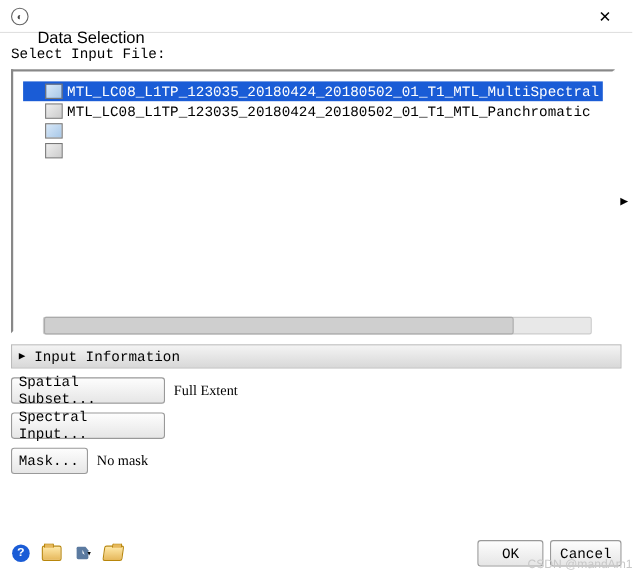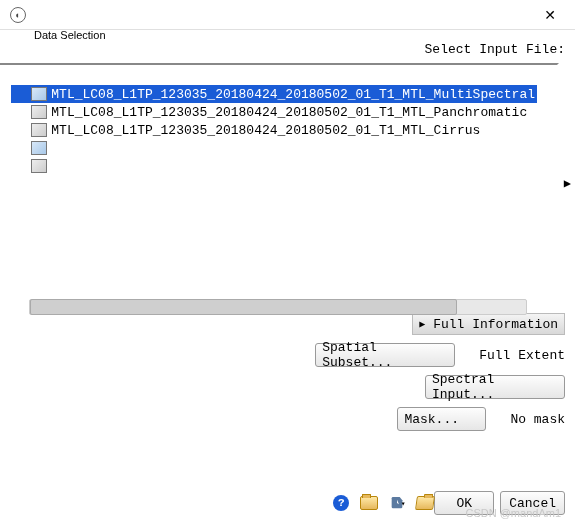--- a/index.html
+++ b/index.html
@@ -21,45 +21,44 @@
     border-bottom: 1px solid #e0e0e0;
   }
   .titlebar .app-icon {
     width: 16px; height: 16px;
     border: 1px solid #666;
     border-radius: 50%;
     margin-right: 8px;
     display: flex; align-items: center; justify-content: center;
     font-size: 9px; color: #444;
   }
-  .titlebar .title { flex: 1; font-size: 11px; margin-top: 40px; }
+  .titlebar .title { flex: 1; font-size: 15px; margin-top: 40px; }
   .titlebar .close {
     width: 30px; height: 30px;
     display: flex; align-items: center; justify-content: center;
     font-size: 14px; cursor: default;
   }
   .content {
     padding: 8px 10px 6px 10px;
     display: flex;
     flex-direction: column;
     height: calc(521px - 30px);
     font-family: "Courier New", monospace;
-    align-items: flex-end;
   }
   .label-row {
     font-family: "Courier New", monospace;
     font-size: 13px;
     margin: 4px 0 6px 0;
   }
   .file-panel {
     position: relative;
     border: 2px solid;
     border-color: #888 #fff #fff #888;
     background: #fff;
-    padding: 18px;
+    padding: 7px;
     height: 240px;
     margin-right: 6px;
   }
   .file-list {
     height: 208px;
     overflow: hidden;
     padding: 2px;
   }
   .file-row {
     display: flex;
@@ -125,38 +124,38 @@
     font-size: 13px;
   }
   .section-header .arrow {
     margin-right: 8px;
     font-size: 10px;
   }
   .subset-row {
     display: flex;
     align-items: center;
     margin-top: 8px;
-    gap: 24px;
+    gap: 8px;
   }
   .btn {
     height: 24px;
     min-width: 60px;
     padding: 0 8px;
     background: linear-gradient(#fdfdfd, #e6e6e6);
     border: 1px solid #999;
     border-radius: 3px;
     font-family: "Courier New", monospace;
     font-size: 13px;
     display: inline-flex;
     align-items: center;
     justify-content: center;
   }
   .subset-row .subset-btn { width: 140px; justify-content: flex-start; padding-left: 6px;}
   .subset-row .subset-val {
-    font-family: Liberation Mono, monospace;
+    font-family: Liberation Serif, serif;
     font-size: 13px;
   }
   .bottom-bar {
     margin-top: auto;
     display: flex;
     align-items: center;
     padding-top: 10px;
   }
   .bottom-bar .icons { display: flex; gap: 10px; align-items: center; }
   .bottom-bar .spacer { flex: 1; }
@@ -164,21 +163,21 @@
   .help-icon {
     width: 16px; height:16px; border-radius:50%;
     background:#1a5cd6; color:#fff; font-size:11px; font-weight:bold;
     display:flex; align-items:center; justify-content:center;
   }
   .folder-icon { width:18px; height:14px; background:linear-gradient(#ffe9a8,#e6b85c); border:1px solid #b8860b; border-radius:2px; position:relative;}
   .folder-icon::before { content:""; position:absolute; top:-3px; left:1px; width:7px; height:3px; background:#e6b85c; border:1px solid #b8860b; border-bottom:none; border-radius:1px 1px 0 0;}
   .refresh-icon svg { width:16px; height:16px; }
   .watermark {
     position: absolute;
-    right: 14px;
+    right: 0;
     bottom: 2px;
     font-size: 11px;
     color: #c8c8c8;
     font-family: sans-serif;
     pointer-events: none;
   }
 </style>
 </head>
 <body>
 
@@ -196,52 +195,48 @@
     <div class="file-list" id="file-list">
         <div class="file-row selected">
           <span class="ficon"></span>
           <span class="fname">MTL_LC08_L1TP_123035_20180424_20180502_01_T1_MTL_MultiSpectral</span>
         </div>
         <div class="file-row">
           <span class="ficon gray"></span>
           <span class="fname">MTL_LC08_L1TP_123035_20180424_20180502_01_T1_MTL_Panchromatic</span>
         </div>
         <div class="file-row">
-          <span class="ficon gray"></span>
-          <span class="fname">MTL_LC08_L1TP_123035_20180424_20180502_01_T1_MTL_Cirrus</span>
-        </div>
-        <div class="file-row">
           <span class="ficon"></span>
         </div>
         <div class="file-row">
           <span class="ficon gray"></span>
         </div>
       </div>
     <div class="file-hscroll">
       <div class="thumb"></div>
     </div>
     <span class="side-arrow">▶</span>
   </div>
 
   <div class="section-header">
     <span class="arrow">▶</span>
-    <span>Full Information</span>
+    <span>Input Information</span>
   </div>
 
   <div class="subset-row">
     <span class="btn subset-btn">Spatial Subset...</span>
     <span class="subset-val">Full Extent</span>
   </div>
 
   <div class="subset-row">
     <span class="btn subset-btn">Spectral Input...</span>
   </div>
 
   <div class="subset-row">
-    <span class="btn subset-btn" style="width:89px;">Mask...</span>
+    <span class="btn subset-btn" style="width:70px;">Mask...</span>
     <span class="subset-val">No mask</span>
   </div>
 
   <div class="bottom-bar">
     <div class="icons">
       <span class="ticon">
           <span class="help-icon">?</span>
         </span>
       <span class="ticon">
           <span class="folder-icon"></span>

